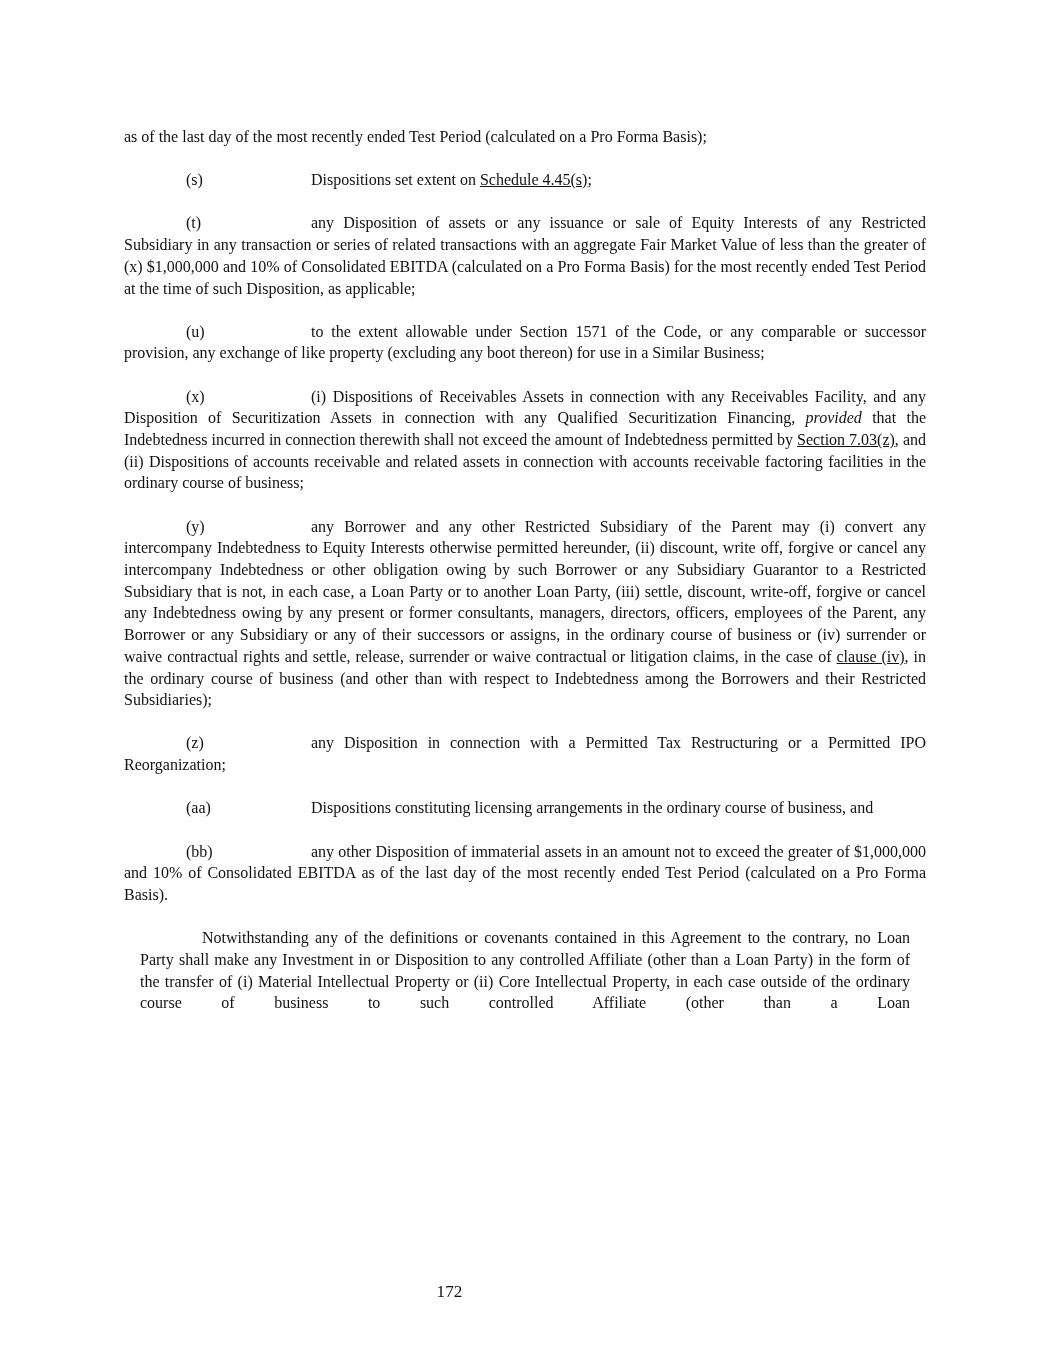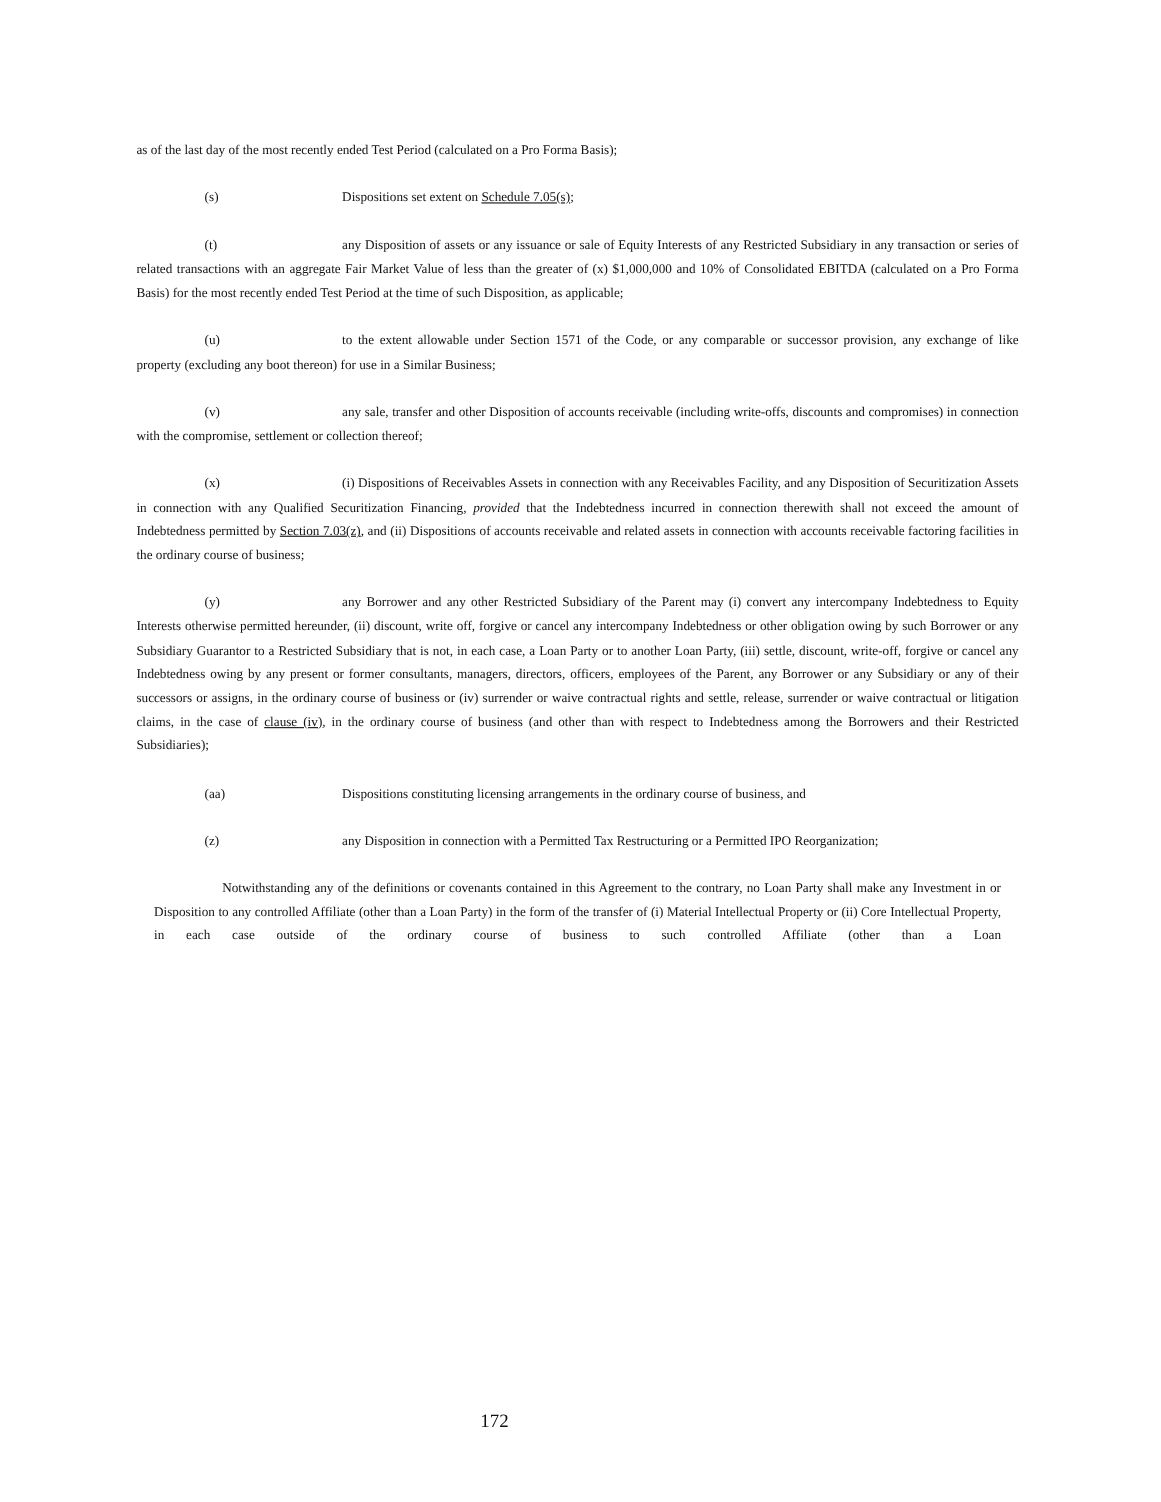--- a/index.html
+++ b/index.html
@@ -13,21 +13,21 @@
       position: relative;
       overflow: hidden;
       font-family: "Liberation Serif", "DejaVu Serif", serif;
       color: #111111;
     }
     .page {
       position: absolute;
       left: 124px;
       top: 126px;
       width: 802px;
-      font-size: 12px;
+      font-size: 16px;
       line-height: 21.7px;
       font-family: Liberation Serif, serif;
     }
     .para {
       margin: 0;
       text-align: justify;
       text-align-last: left;
     }
     .para.first { margin-bottom: 21.5px; }
     .clause {
@@ -62,50 +62,50 @@
     }
   </style>
 </head>
 <body>
 
 <div class="page">
 
   <p class="para first">as of the last day of the most recently ended Test Period (calculated on a Pro Forma Basis);</p>
 
   <p class="clause">
-    <span class="label">(s)</span><span>Dispositions set extent on </span><span class="u">Schedule 7.05(s)</span><span>;</span>
+    <span class="label">(s)</span><span>Dispositions set extent on </span><span class="u">Schedule 4.45(s)</span><span>;</span>
   </p>
 
   <p class="clause">
     <span class="label">(t)</span><span>any Disposition of assets or any issuance or sale of Equity Interests of any Restricted Subsidiary in any transaction or series of related transactions with an aggregate Fair Market Value of less than the greater of (x) $1,000,000 and 10% of Consolidated EBITDA (calculated on a Pro Forma Basis) for the most recently ended Test Period at the time of such Disposition, as applicable;</span>
   </p>
 
   <p class="clause">
     <span class="label">(u)</span><span>to the extent allowable under Section 1571 of the Code, or any comparable or successor provision, any exchange of like property (excluding any boot thereon) for use in a Similar Business;</span>
   </p>
 
-  <p class="clause">
-    <span class="label">(v)</span><span>any sale, transfer and other Disposition of accounts receivable (including write-offs, discounts and compromises) in connection with the compromise, settlement or collection thereof;</span>
-  </p>
 
 
   <p class="clause">
     <span class="label">(x)</span><span>(i) Dispositions of Receivables Assets in connection with any Receivables Facility, and any Disposition of Securitization Assets in connection with any Qualified Securitization Financing, </span><span class="i">provided</span><span> that the Indebtedness incurred in connection therewith shall not exceed the amount of Indebtedness permitted by </span><span class="u">Section 7.03(z)</span><span>, and (ii) Dispositions of accounts receivable and related assets in connection with accounts receivable factoring facilities in the ordinary course of business;</span>
   </p>
 
   <p class="clause">
     <span class="label">(y)</span><span>any Borrower and any other Restricted Subsidiary of the Parent may (i) convert any intercompany Indebtedness to Equity Interests otherwise permitted hereunder, (ii) discount, write off, forgive or cancel any intercompany Indebtedness or other obligation owing by such Borrower or any Subsidiary Guarantor to a Restricted Subsidiary that is not, in each case, a Loan Party or to another Loan Party, (iii) settle, discount, write-off, forgive or cancel any Indebtedness owing by any present or former consultants, managers, directors, officers, employees of the Parent, any Borrower or any Subsidiary or any of their successors or assigns, in the ordinary course of business or (iv) surrender or waive contractual rights and settle, release, surrender or waive contractual or litigation claims, in the case of </span><span class="u">clause (iv)</span><span>, in the ordinary course of business (and other than with respect to Indebtedness among the Borrowers and their Restricted Subsidiaries);</span>
   </p>
 
   <p class="clause">
+    <span class="label">(z)</span><span>any Disposition in connection with a Permitted Tax Restructuring or a Permitted IPO Reorganization;</span>
+  </p>
+
+  <p class="clause">
     <span class="label">(aa)</span><span>Dispositions constituting licensing arrangements in the ordinary course of business, and</span>
   </p>
 
   <p class="clause">
-    <span class="label">(z)</span><span>any Disposition in connection with a Permitted Tax Restructuring or a Permitted IPO Reorganization;</span>
+    <span class="label">(bb)</span><span>any other Disposition of immaterial assets in an amount not to exceed the greater of $1,000,000 and 10% of Consolidated EBITDA as of the last day of the most recently ended Test Period (calculated on a Pro Forma Basis).</span>
   </p>
-
 
   <p class="closing last-line-justified">Notwithstanding any of the definitions or covenants contained in this Agreement to the contrary, no Loan Party shall make any Investment in or Disposition to any controlled Affiliate (other than a Loan Party) in the form of the transfer of (i) Material Intellectual Property or (ii) Core Intellectual Property, in each case outside of the ordinary course of business to such controlled Affiliate (other than a Loan</p>
 
 </div>
 
 <div class="page-number">172</div>
 
 </body></html>

